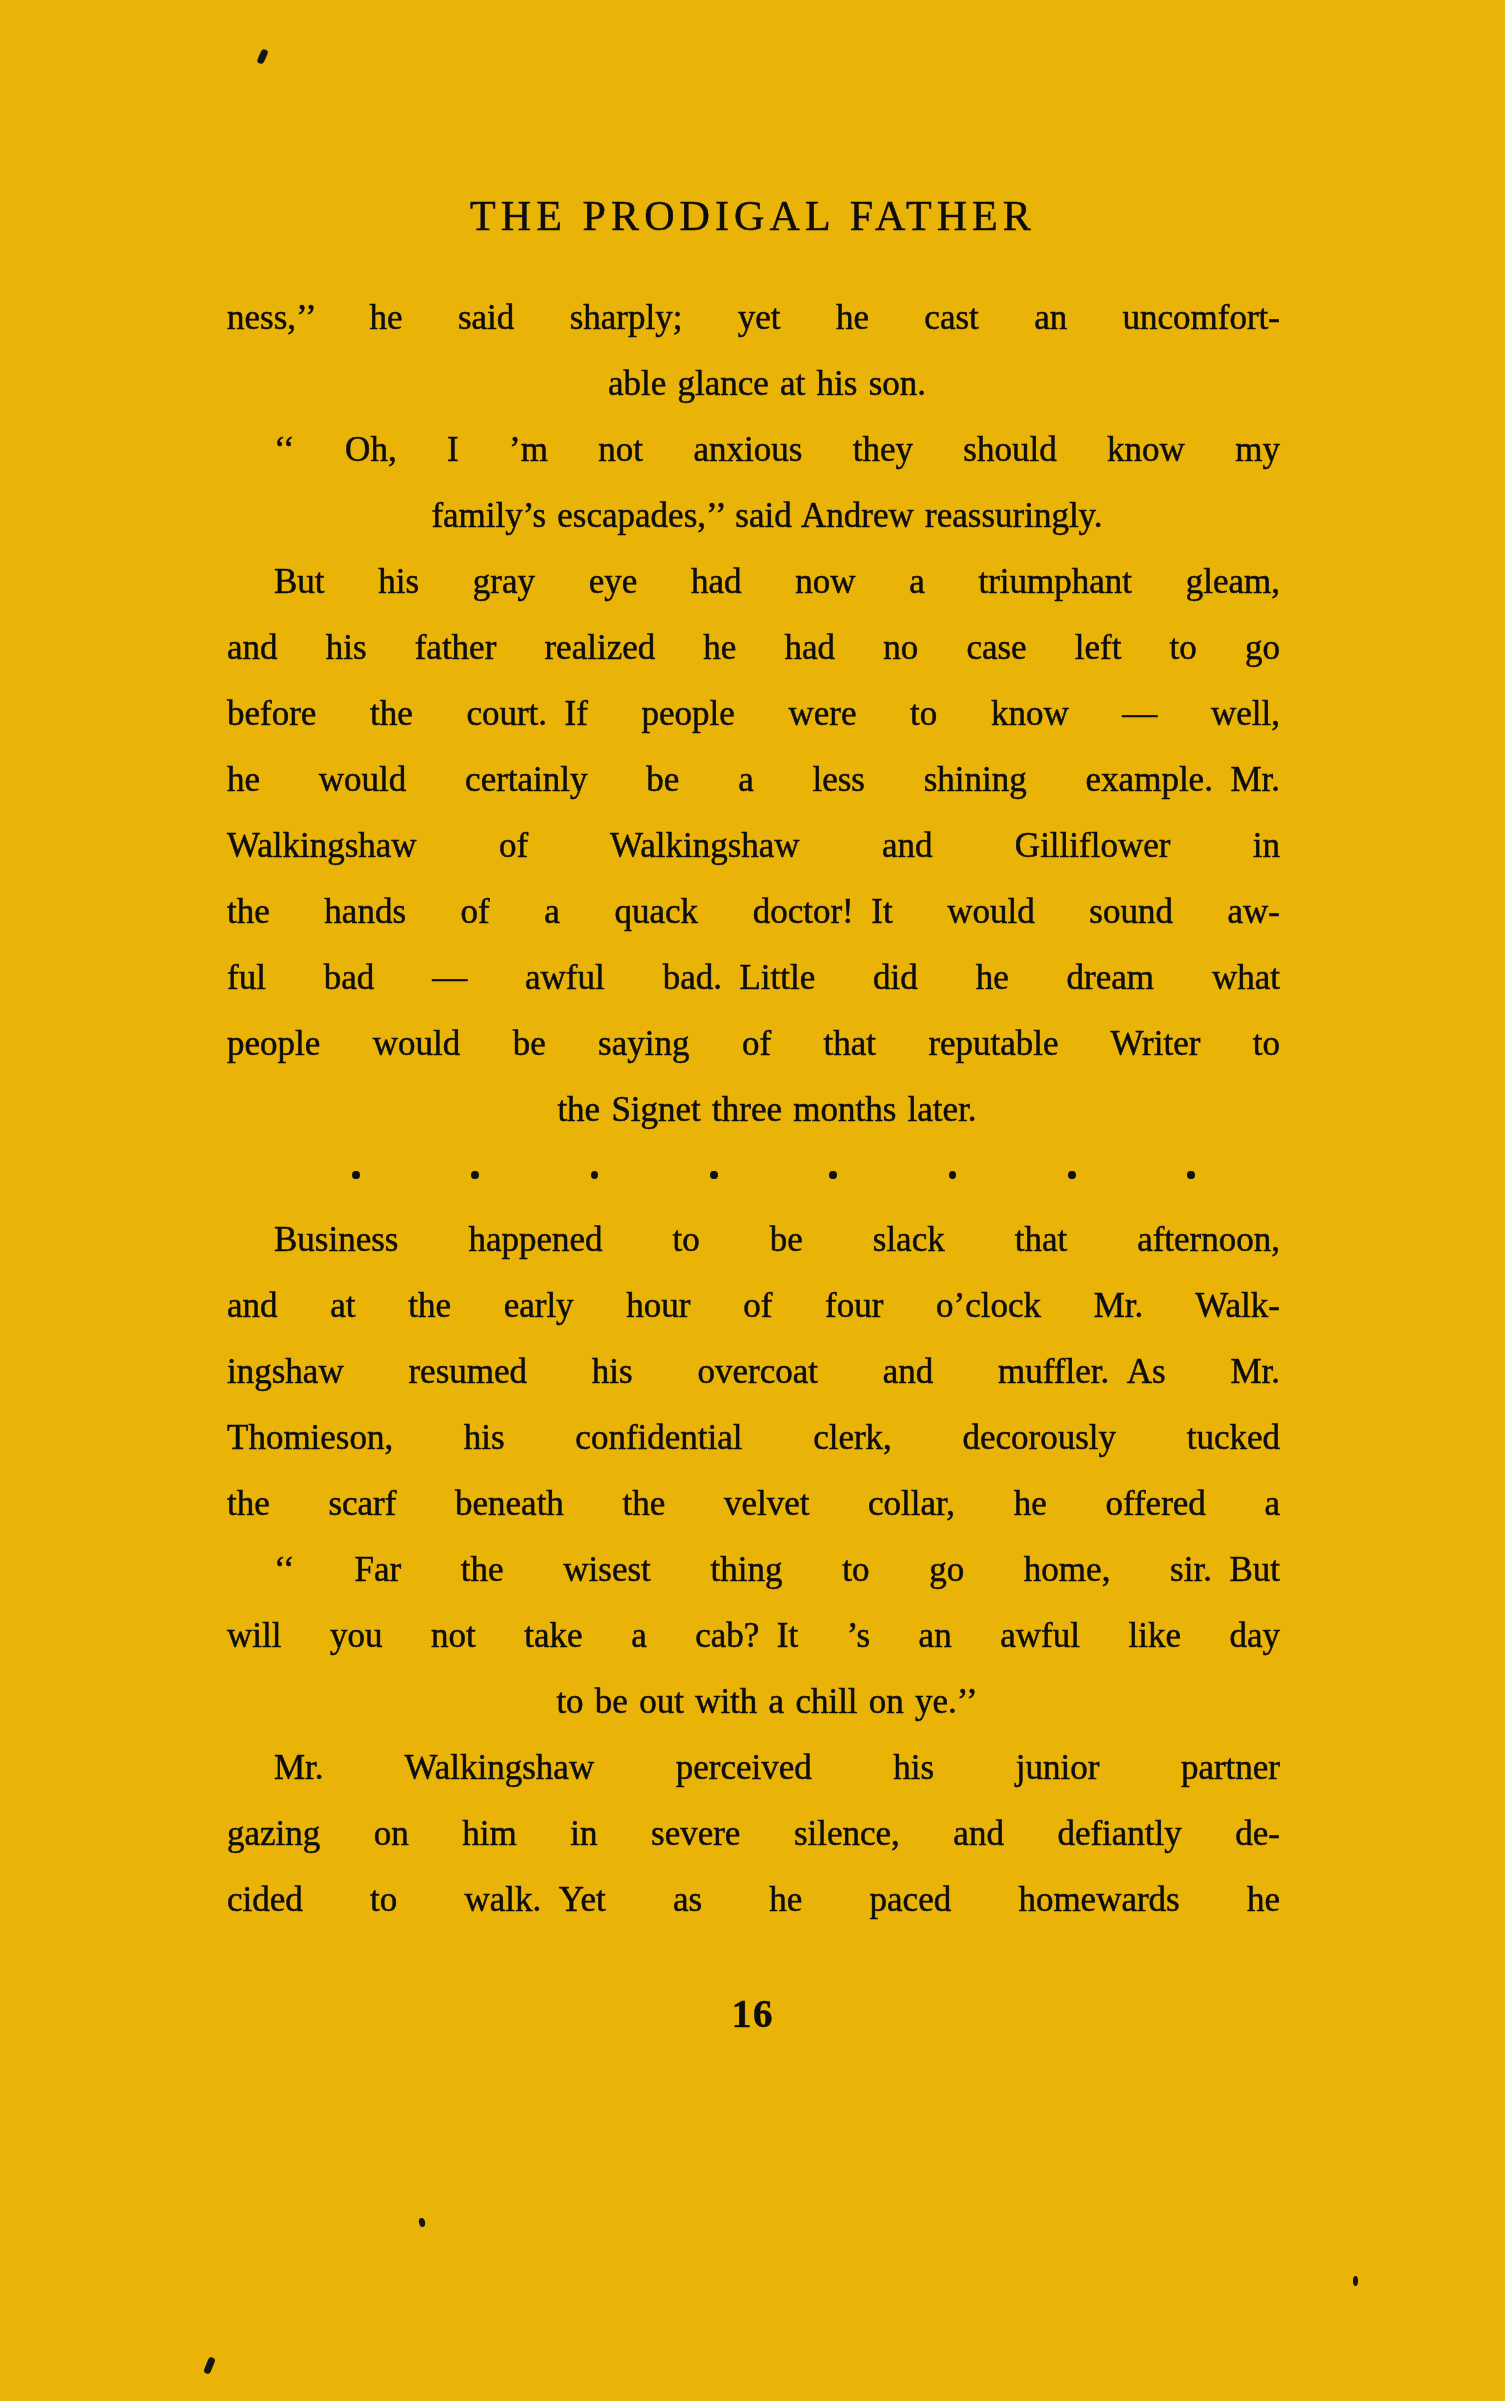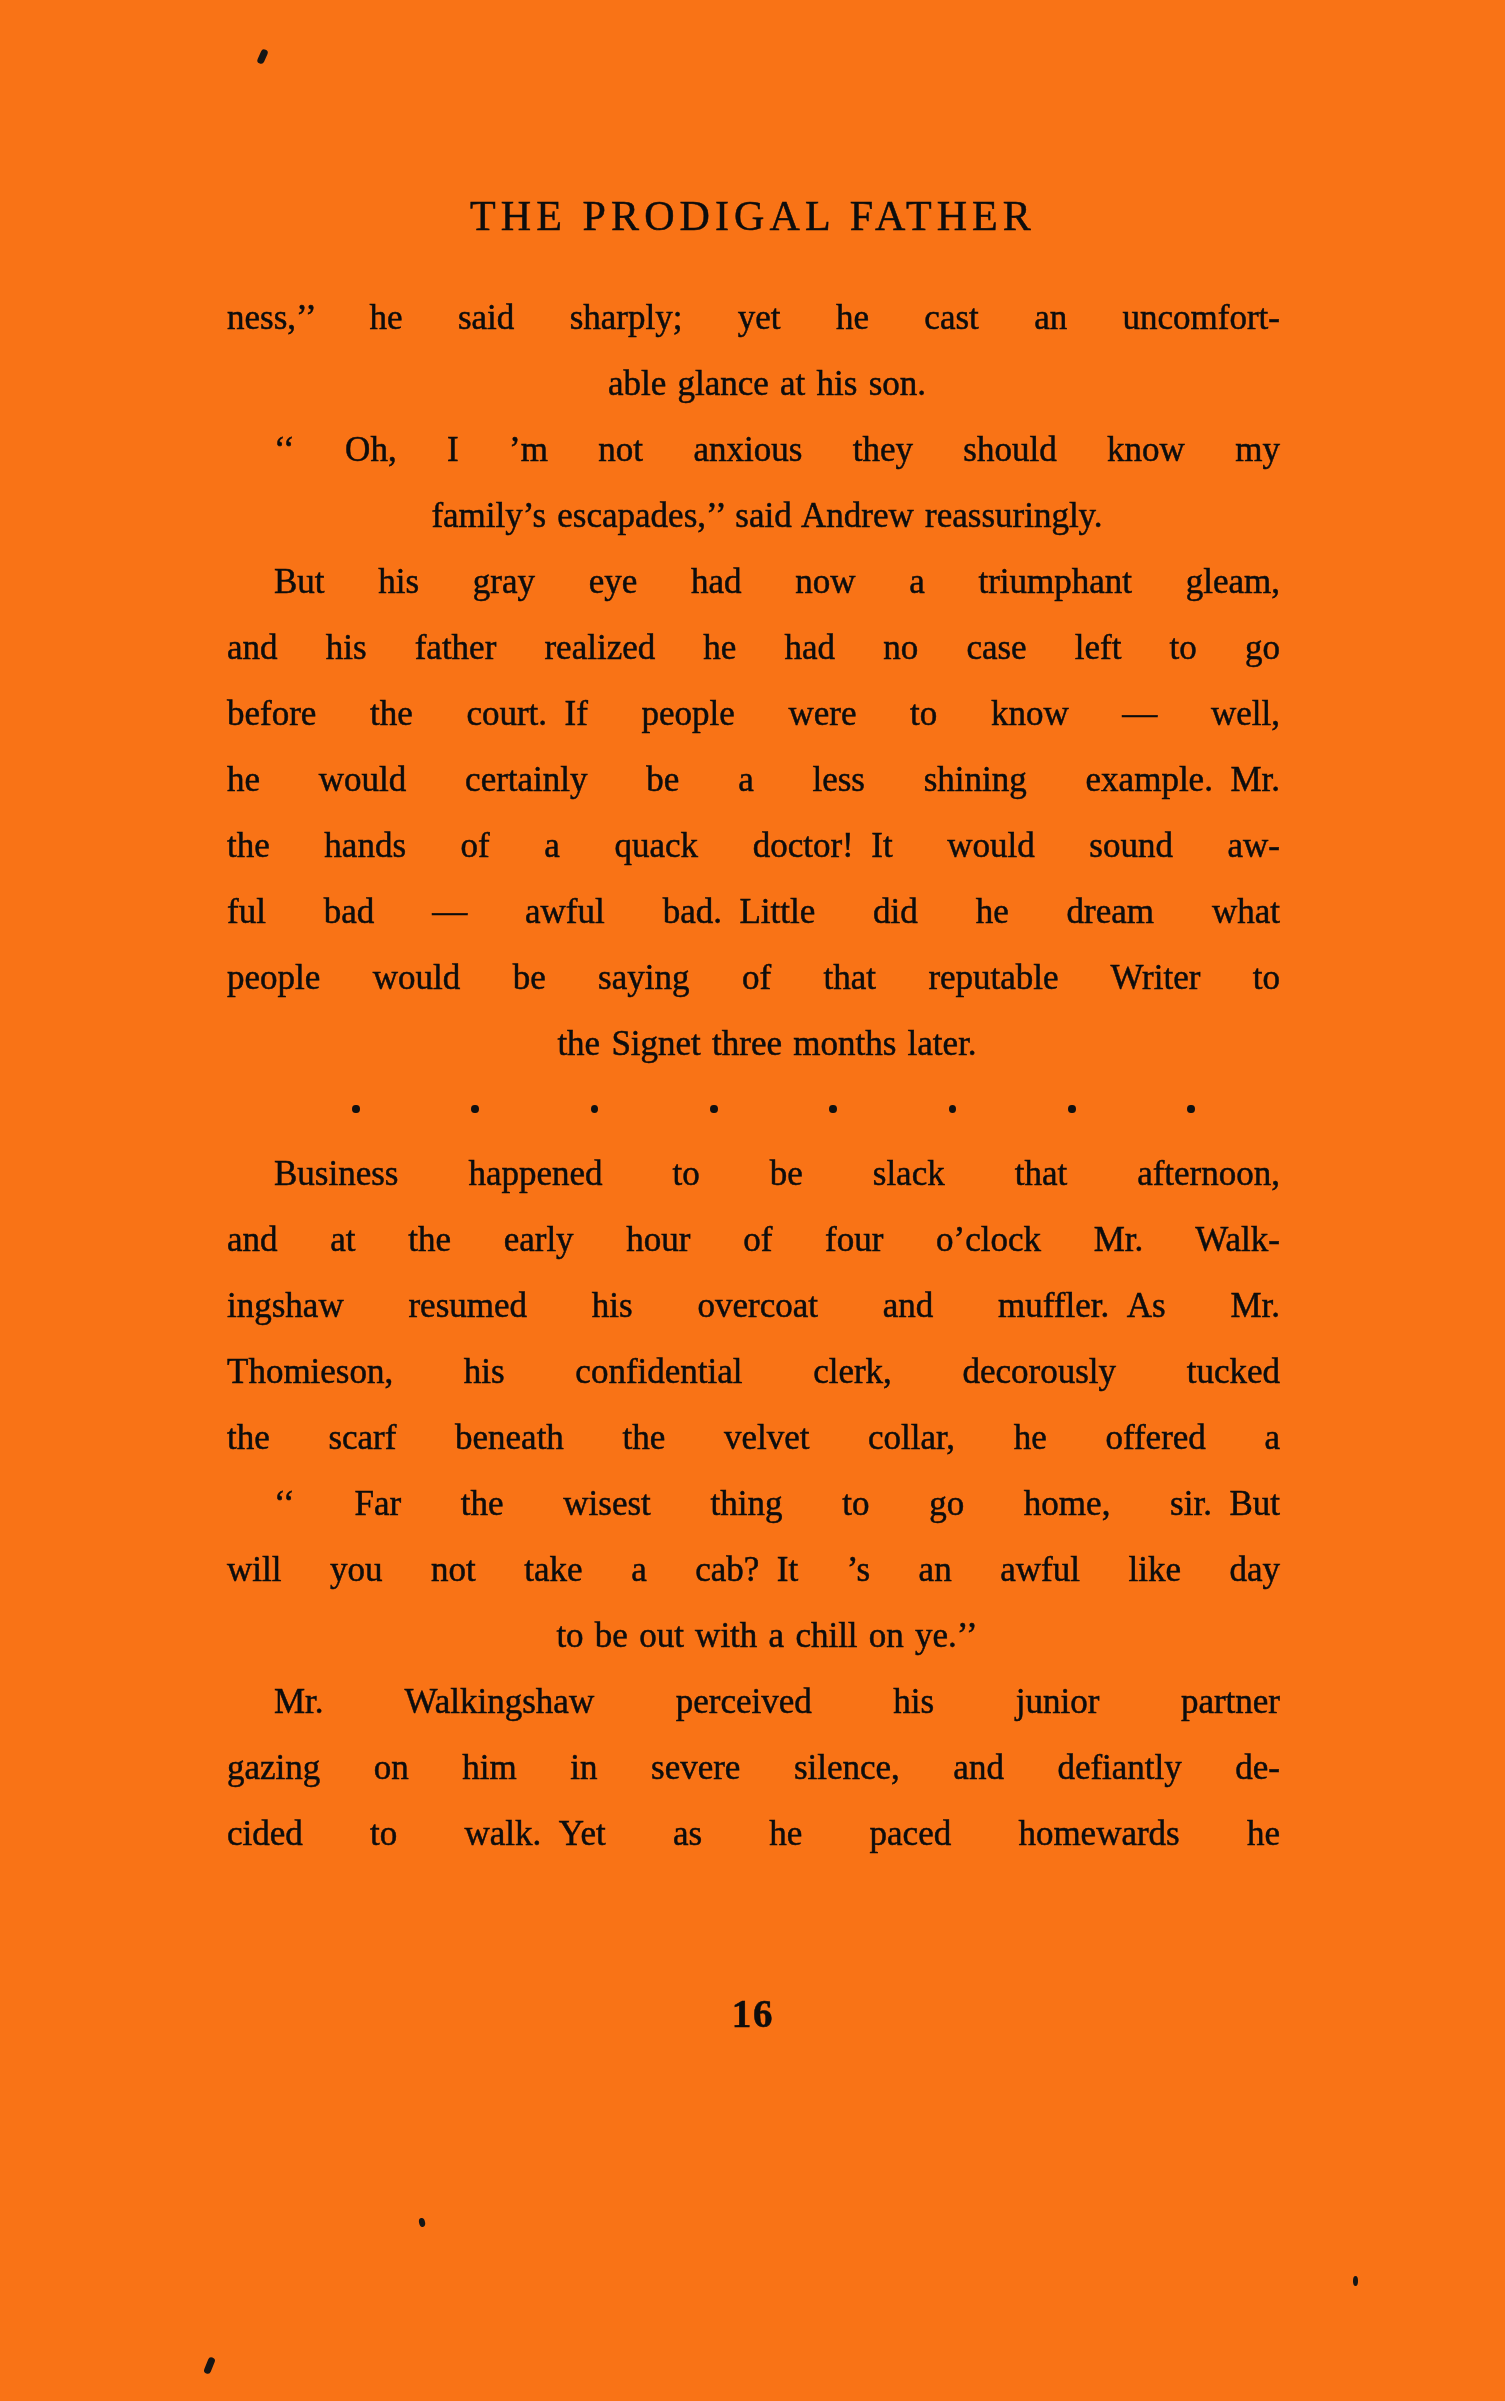--- a/index.html
+++ b/index.html
@@ -1,19 +1,19 @@
 <!DOCTYPE html>
 <html style="font-size:13.6px"><head>
 <meta charset="utf-8">
 <style>
   html,body { margin:0; padding:0; background:#e9e9e9; }
   .page {
     position:relative;
     width:1506px; height:2401px;
-    background:#f97316;
+    background:#eab308;
     font-family:"Liberation Serif", "DejaVu Serif", serif;
     color:#0d0d0d;
     -webkit-text-stroke:0.5px #0d0d0d;
     overflow:hidden;
   }
   .running-header {
     position:absolute; top:192px; left:0; width:100%;
     text-align:center;
     font-size:42px;
     letter-spacing:5.1px;
@@ -57,20 +57,21 @@
 
   <div class="body-block">
       <div class="line j">ness,’’ he said sharply; yet he cast an uncomfort-</div>
       <div class="line l">able glance at his son.</div>
       <div class="line j ind">‘‘ Oh, I ’m not anxious they should know my</div>
       <div class="line l">family’s escapades,’’ said Andrew reassuringly.</div>
       <div class="line j ind">But his gray eye had now a triumphant gleam,</div>
       <div class="line j">and his father realized he had no case left to go</div>
       <div class="line j">before the court. If people were to know — well,</div>
       <div class="line j">he would certainly be a less shining example. Mr.</div>
+      <div class="line j">Walkingshaw of Walkingshaw and Gilliflower in</div>
       <div class="line j">the hands of a quack doctor! It would sound aw-</div>
       <div class="line j">ful bad — awful bad. Little did he dream what</div>
       <div class="line j">people would be saying of that reputable Writer to</div>
       <div class="line l">the Signet three months later.</div>
       <div class="dots-row">
         <span class="dot"></span>
         <span class="dot"></span>
         <span class="dot"></span>
         <span class="dot"></span>
         <span class="dot"></span>

